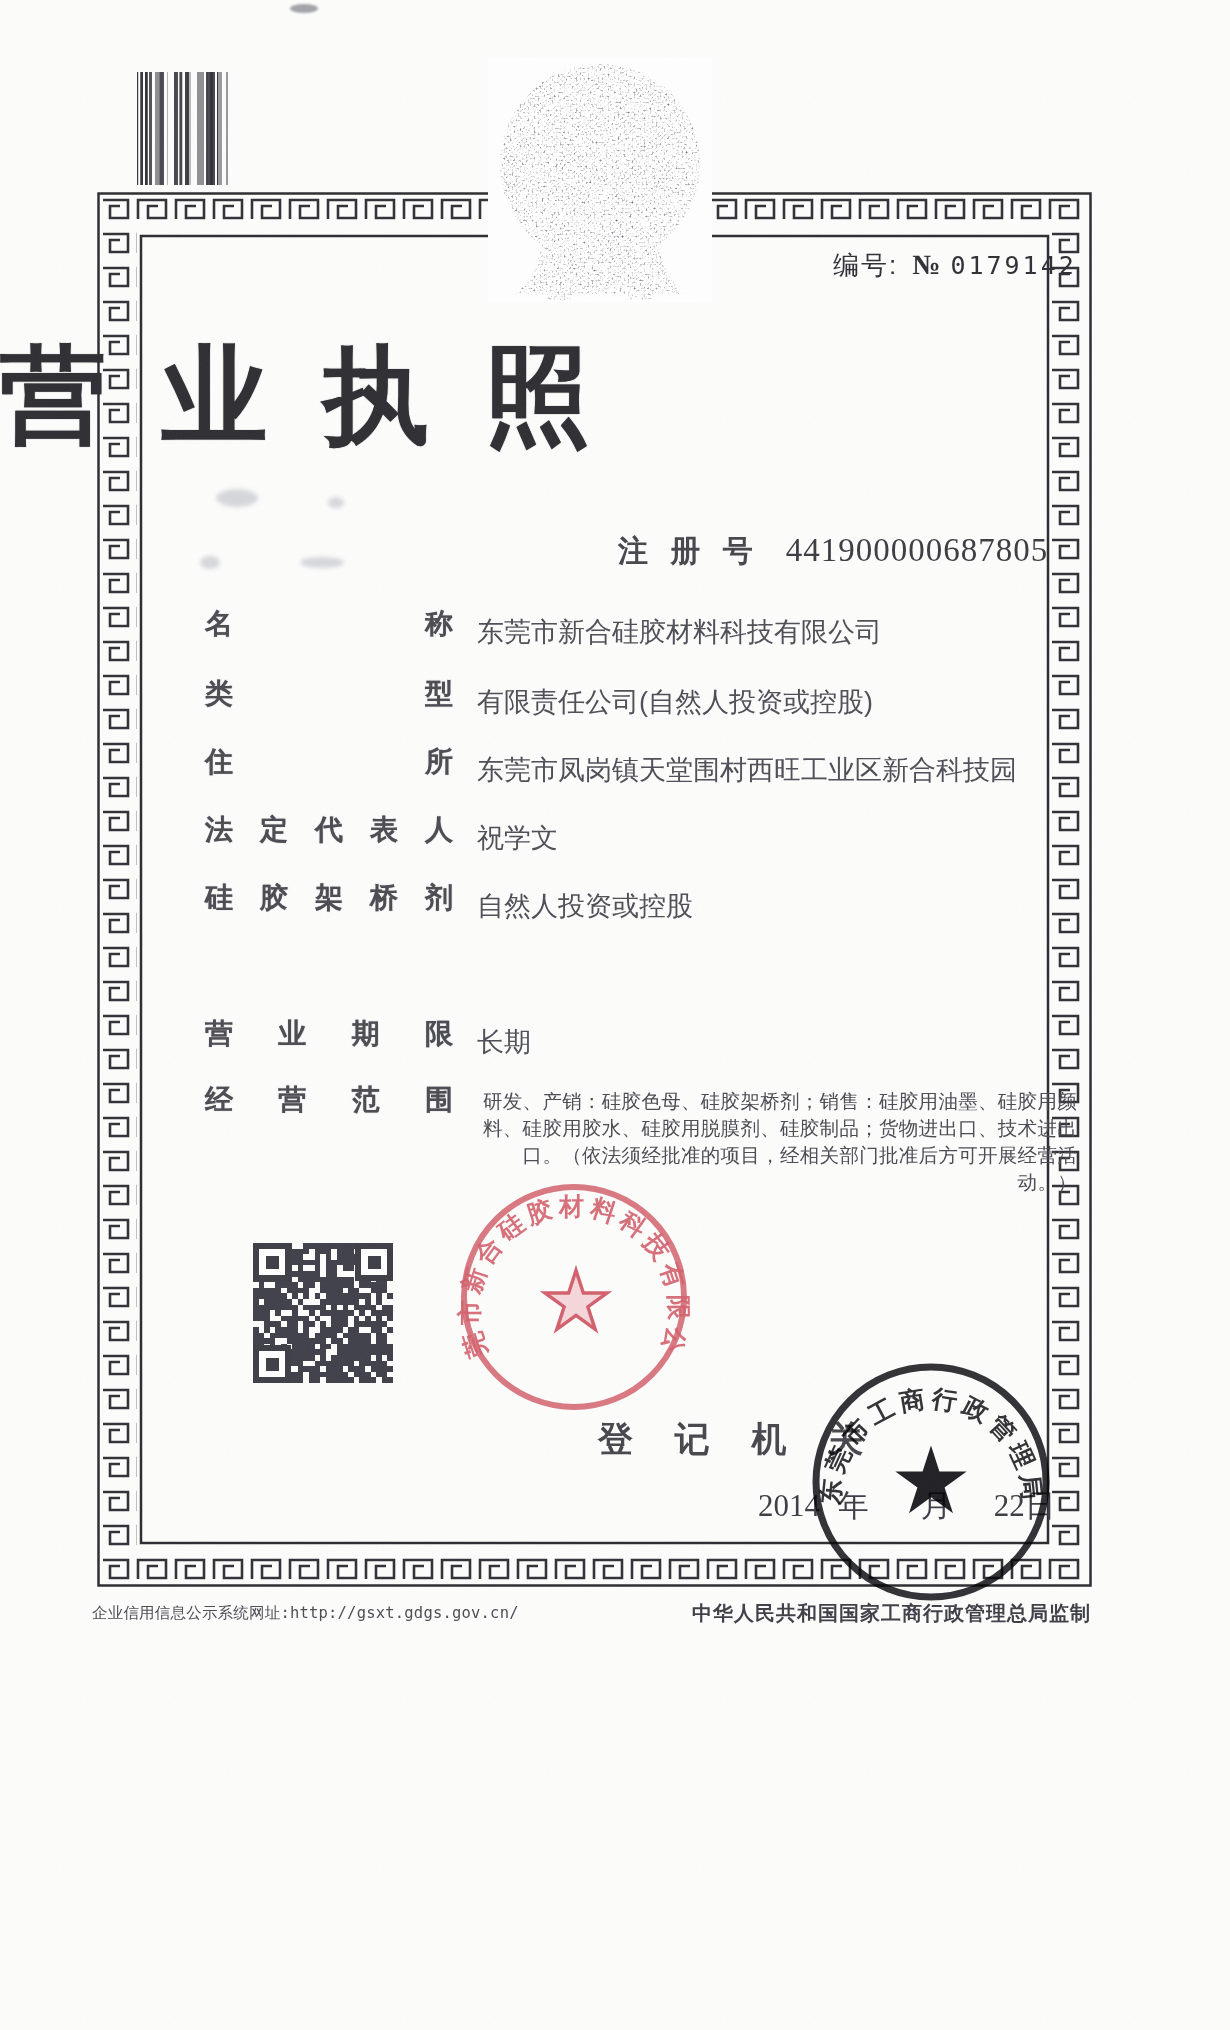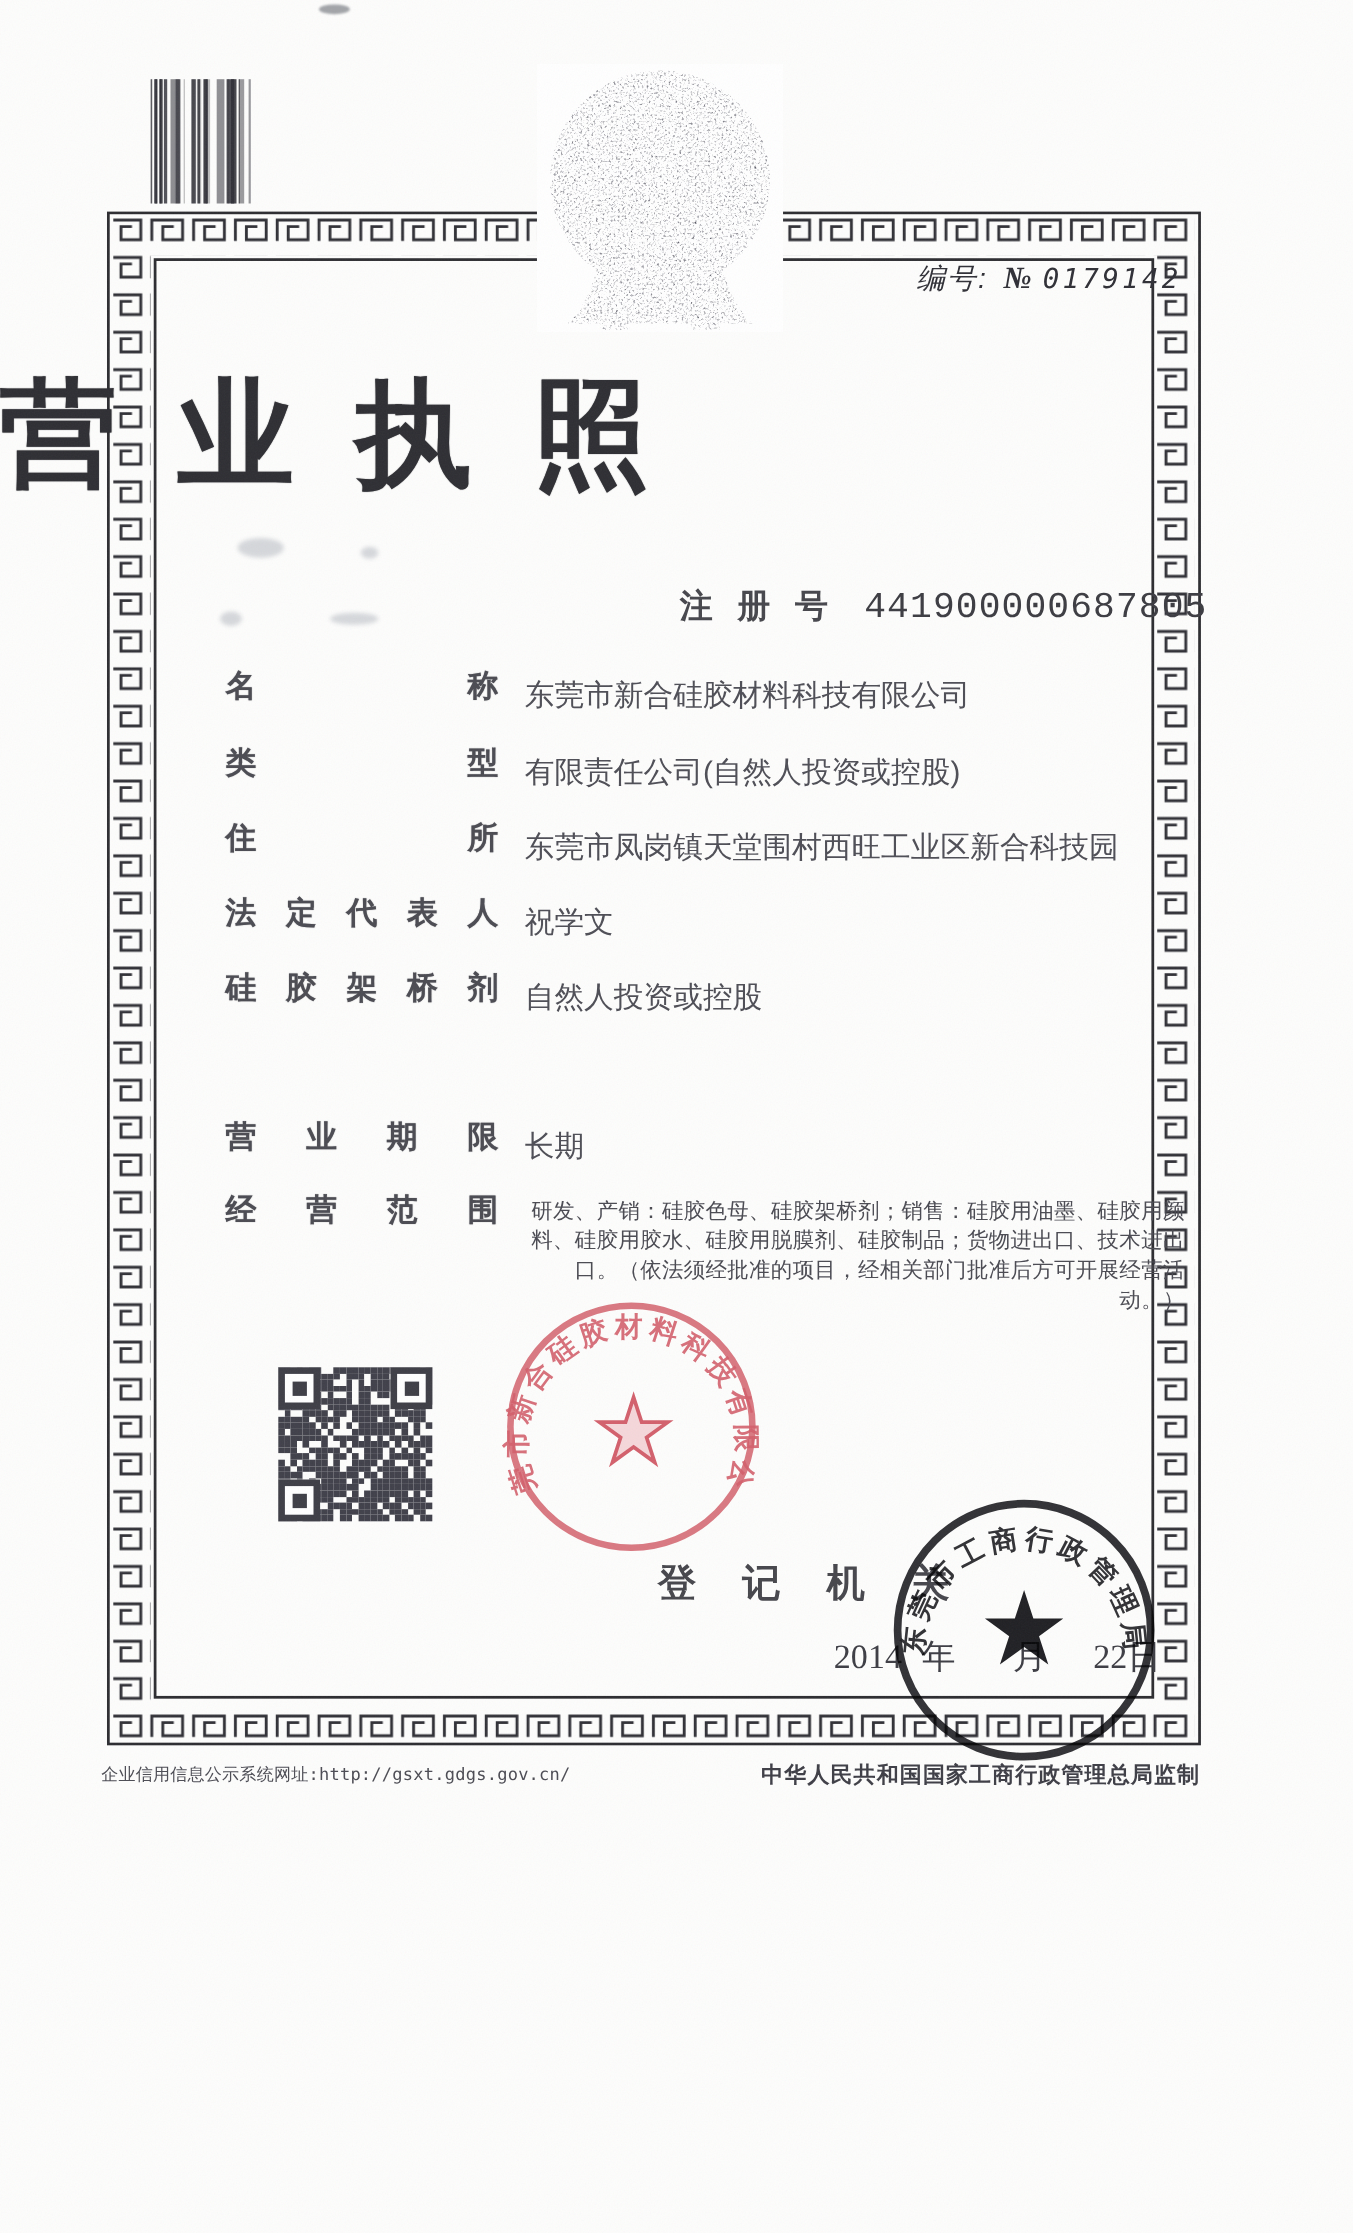--- a/index.html
+++ b/index.html
@@ -5,34 +5,34 @@
   html,body{margin:0;padding:0;background:#ffffff;}
   .page{position:relative;width:1230px;height:2030px;background:#fdfdfc;overflow:hidden;
         font-family:"Liberation Sans",sans-serif;color:#3f3f46;}
   .abs{position:absolute;}
 
   
   .barcode{left:138px;top:72px;width:192px;height:113px;display:flex;align-items:stretch;
            filter:blur(.4px) contrast(.95);}
   .barcode i{display:block;height:100%;background:#2a2a32;}
   .emblem{left:488px;top:58px;}
-  .serial{left:833px;top:236px;font-size:26px;color:#2f2f36;display:flex;align-items:baseline;white-space:nowrap;font-style:italic;}
+  .serial{left:833px;top:248px;font-size:26px;color:#2f2f36;display:flex;align-items:baseline;white-space:nowrap;}
   .serial .lbl{letter-spacing:2px;}
   .serial .no{font-family:"Liberation Serif",serif;font-weight:700;margin:0 10px 0 14px;font-size:28px;}
   .serial .num{font-family:"DejaVu Sans Mono",monospace;letter-spacing:3px;font-size:25px;}
 
   
   .title{left:0;top:340px;width:1200px;text-align:left;font-size:106px;font-weight:800;
          color:#2e2e33;word-spacing:22px;letter-spacing:2px;line-height:1.05;
          text-shadow:0 0 1px rgba(40,40,45,.8);}
 
   
   .regno{left:618px;top:531px;display:flex;align-items:baseline;white-space:nowrap;}
   .regno .lbl{font-size:30px;font-weight:600;letter-spacing:7px;color:#46464c;}
-  .regno .val{font-size:33px;font-family:Liberation Mono, monospace;color:#3c3c42;margin-left:26px;letter-spacing:1px;}
+  .regno .val{font-size:33px;font-family:Liberation Serif, serif;color:#3c3c42;margin-left:26px;letter-spacing:1px;}
 
   
   .row{position:absolute;left:205px;width:880px;display:flex;align-items:flex-start;}
   .flabel{width:248px;flex:0 0 248px;font-size:28px;font-weight:600;color:#4b4b52;
           text-align:justify;text-align-last:justify;text-justify:inter-character;line-height:1.15;
           text-shadow:0 0 1px rgba(60,60,66,.6);}
   .fvalue{margin-left:24px;padding-top:6px;font-size:27px;color:#4e4e56;white-space:nowrap;}
   .serifval{font-family:"Liberation Serif",serif;}
   .row.scope .fvalue{white-space:normal;width:600px;font-size:19.5px;line-height:27px;
                      letter-spacing:.3px;padding-top:4px;color:#4a4a52;text-align:right;}

